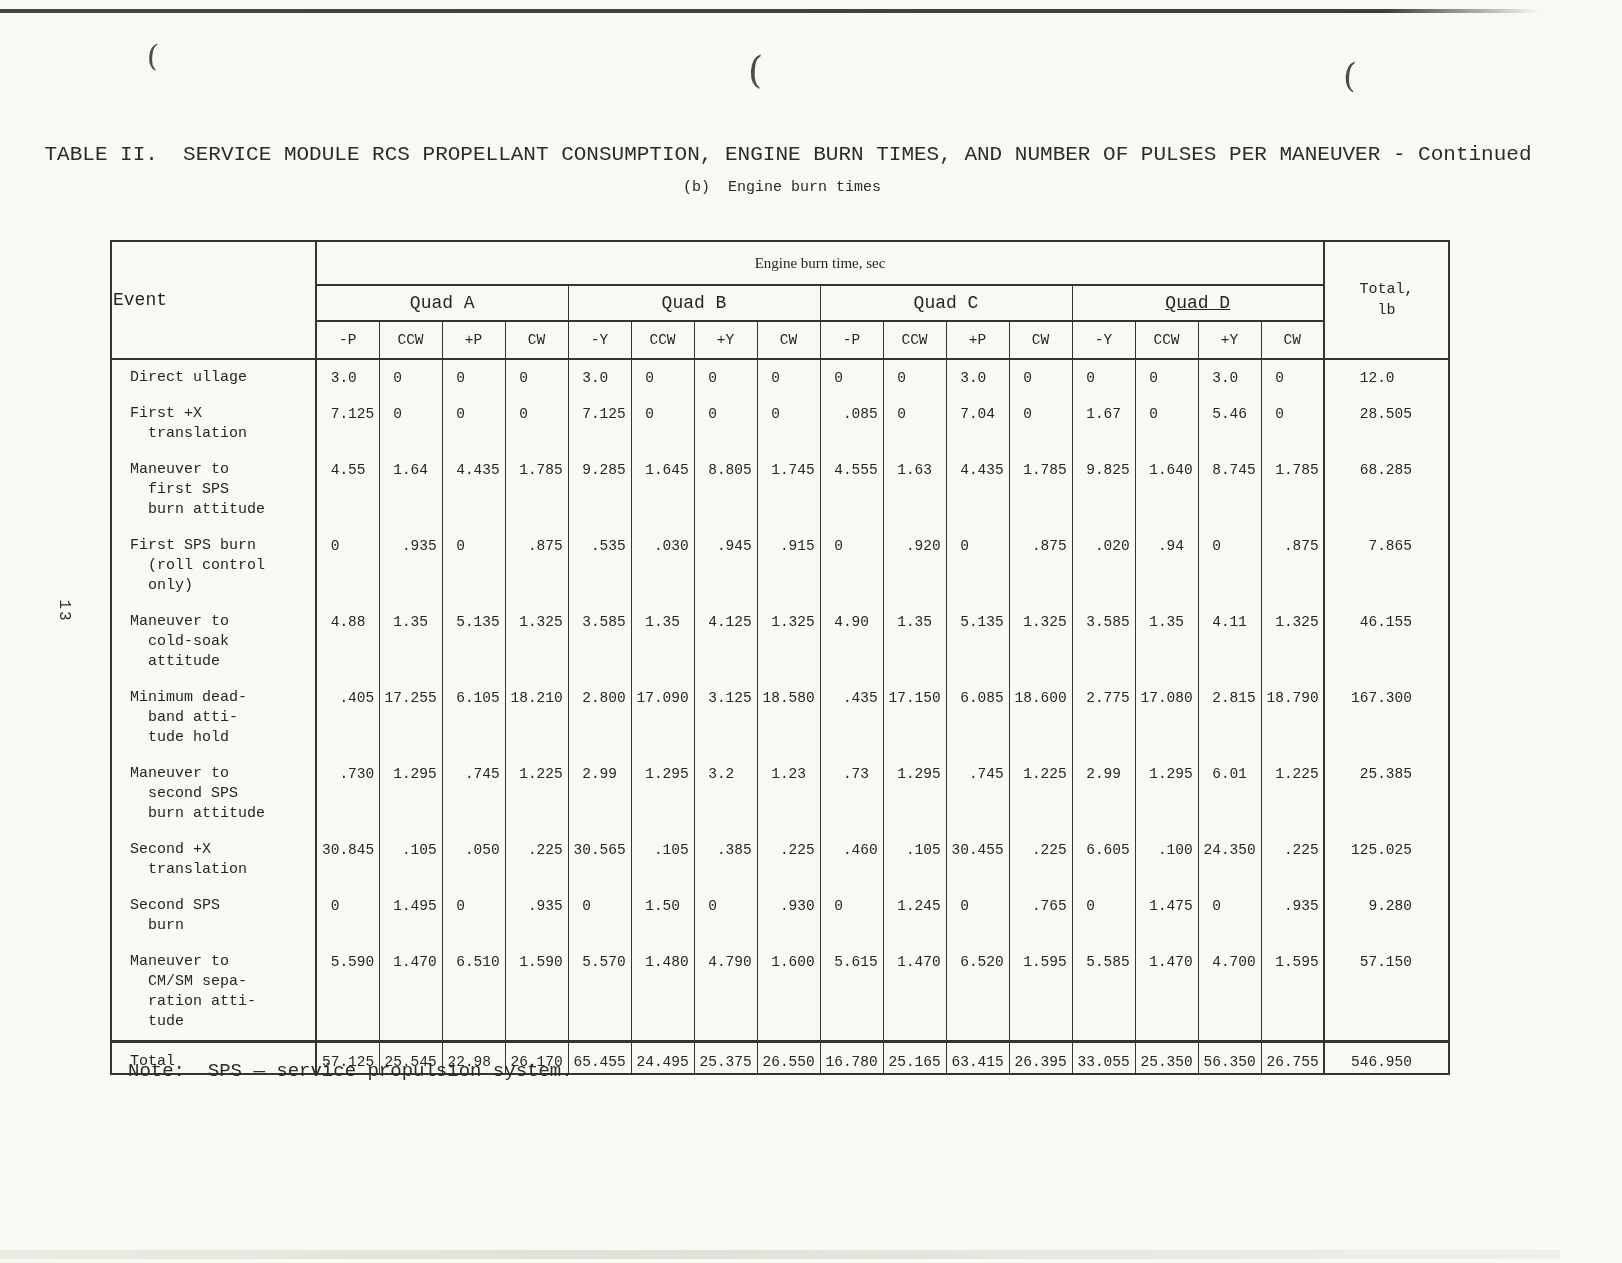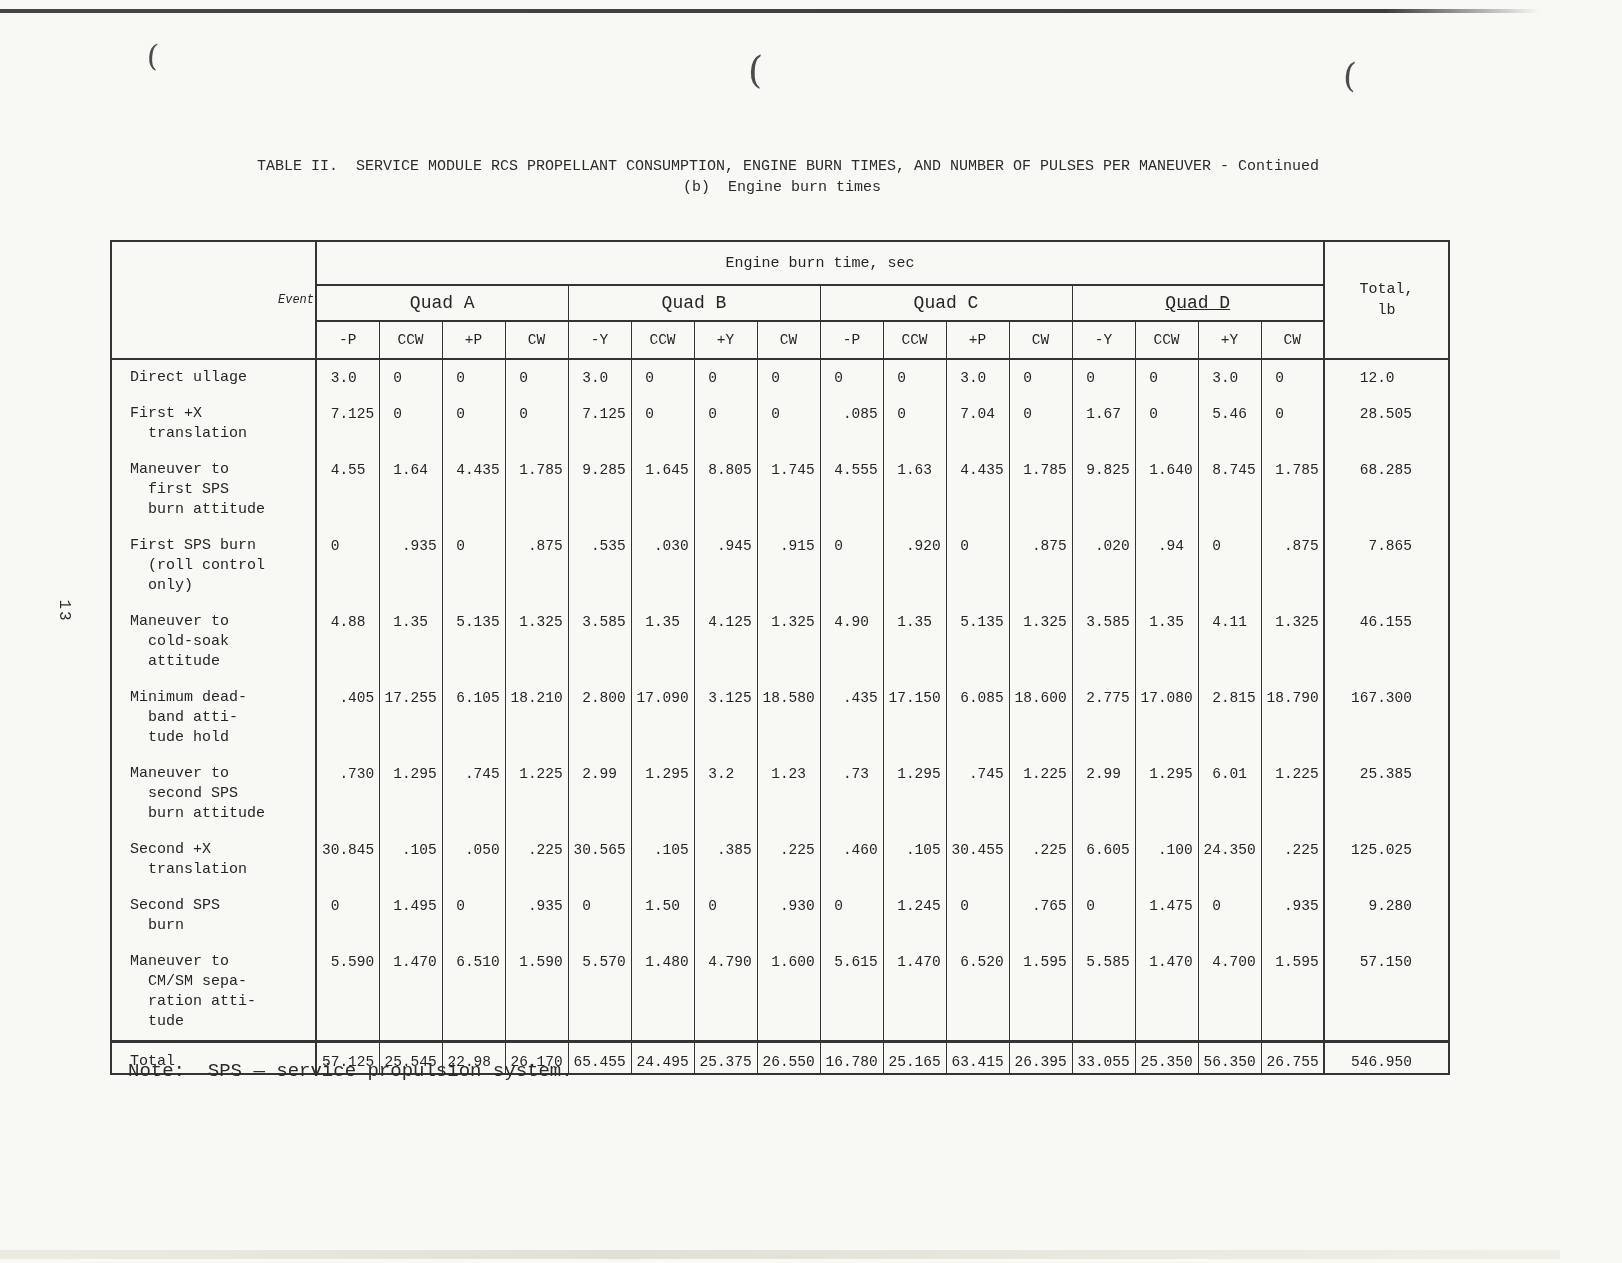--- a/index.html
+++ b/index.html
@@ -13,36 +13,36 @@
   .scan-top-line{position:absolute;top:9px;left:0;width:1540px;height:4px;
     background:linear-gradient(to right,#454545 0%,#3d3d3d 90%,rgba(70,70,70,0) 100%);}
   .scan-bottom-strip{position:absolute;bottom:4px;left:0;width:1560px;height:9px;
     background:linear-gradient(to right,#e9e9df 0%,#dcdcd2 40%,#eeeee6 100%);opacity:.85;}
   .paren{position:absolute;color:#4c4c4c;font-family:"DejaVu Serif",serif;}
   .paren.p1{left:147px;top:38px;font-size:30px;transform:rotate(4deg);}
   .paren.p2{left:748px;top:48px;font-size:38px;transform:rotate(2deg);}
   .paren.p3{left:1343px;top:55px;font-size:34px;transform:rotate(3deg);}
   .page-num{position:absolute;left:52px;top:602px;font-size:16px;transform:rotate(90deg);letter-spacing:2px;}
 
-  .title{position:absolute;top:158px;left:0;width:1576px;text-align:center;
-    font-size:15px;white-space:pre;letter-spacing:0px;}
+  .title{position:absolute;top:143px;left:0;width:1576px;text-align:center;
+    font-size:21px;white-space:pre;letter-spacing:0px;}
   .subtitle{position:absolute;top:179px;left:4px;width:1556px;text-align:center;font-size:15px;white-space:pre;}
 
   .table-wrap{position:absolute;left:110px;top:240px;width:1338px;}
   table{border-collapse:collapse;table-layout:fixed;width:100%;font-size:14.5px;color:#262626;}
   col.c-event{width:205px;}
   col.c-val{width:63px;}
   col.c-total{width:125px;}
 
   th,td{font-weight:normal;}
   table{border:2.5px solid #343434;}
   thead{border-bottom:2.5px solid #343434;}
 
-  th.event-h{border-right:2px solid #343434;vertical-align:middle;text-align:right;font-size:12px;font-style:italic;}
-  th.span-h{border-bottom:2px solid #343434;height:40px;text-align:center;font-size:15px;}
+  th.event-h{border-right:2px solid #343434;vertical-align:middle;text-align:left;font-size:18px;}
+  th.span-h{border-bottom:2px solid #343434;height:40px;text-align:center;font-size:15px;font-family:Liberation Serif, serif;}
   th.total-h{border-left:2px solid #343434;vertical-align:middle;text-align:center;font-size:15px;white-space:pre;line-height:21px;}
   th.quad-h{border-bottom:2px solid #343434;border-right:1px solid #343434;height:32px;text-align:center;font-size:18px;}
   th.quad-h:last-of-type{border-right:none;text-decoration:underline;}
   th.sub-h{border-right:1px solid #343434;height:34px;text-align:center;font-size:14.5px;}
   th.sub-h.last{border-right:none;}
 
   tbody td{vertical-align:top;white-space:pre;line-height:20px;padding-top:8px;padding-bottom:8px;}
   td.event-c{border-right:2px solid #343434;padding-left:18px;font-size:15px;}
   td.val-c{border-right:1px solid #343434;padding-left:5px;}
   td.val-c.last{border-right:2px solid #343434;}

